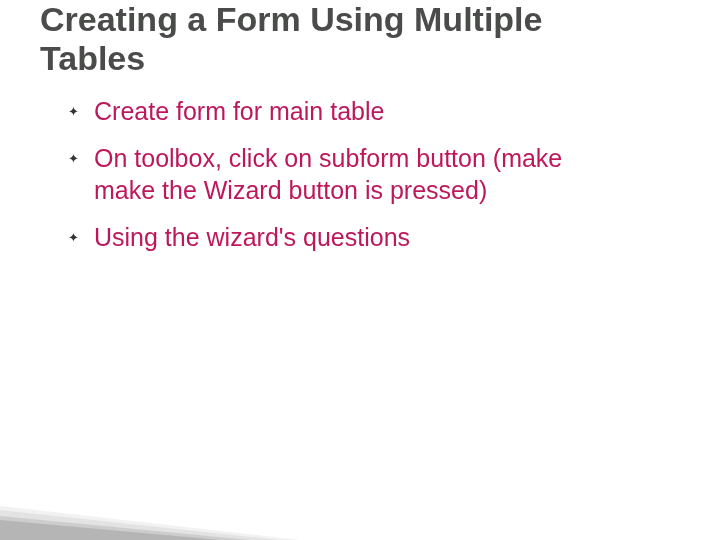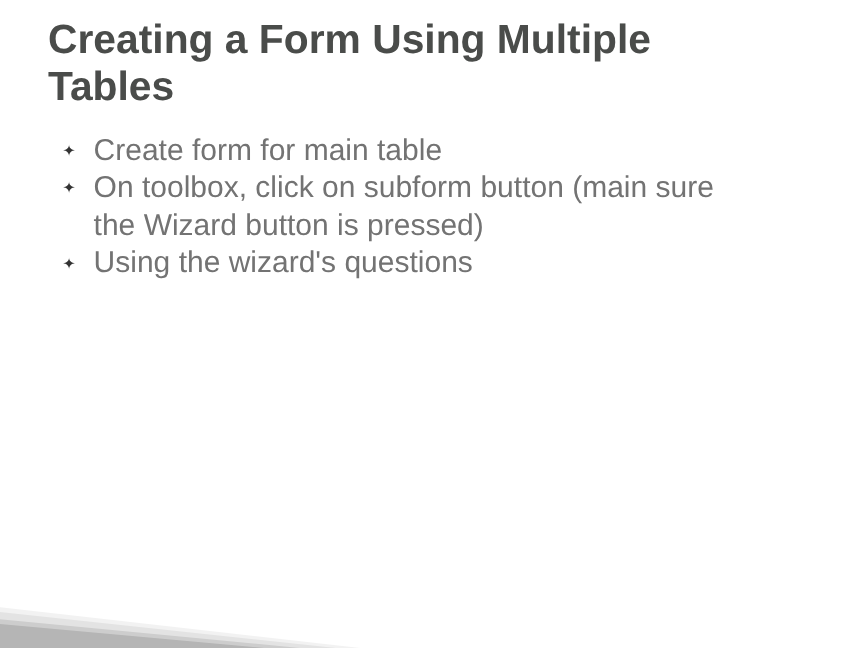--- a/index.html
+++ b/index.html
@@ -11,41 +11,41 @@
     font-family: "Segoe UI", "Trebuchet MS", Arial, sans-serif;
     color: #000;
     overflow: hidden;
     position: relative;
   }
   .slide {
     position: relative;
     width: 642px;
     height: 540px;
     box-sizing: border-box;
-    padding: 14px 40px 0 40px;
+    padding: 0 40px 0 40px;
   }
   .title {
     font-size: 34px;
     font-weight: 700;
     line-height: 1.15;
     color: #4a4c4a;
     margin: 0 0 18px 0;
     letter-spacing: 0px;
   }
   .bullets {
     margin: 0;
     padding: 0 0 0 32px;
     list-style: none;
   }
   .bullets li {
     position: relative;
     font-size: 25px;
     line-height: 1.25;
-    color: #737373;
-    margin: 0;
+    color: #be185d;
+    margin: 16px;
     padding: 0 0 0 6px;
   }
   .bullets li::before {
     content: "";
     position: absolute;
     left: -18px;
     top: 10px;
     width: 10px;
     height: 10px;
     background: #222;
@@ -73,21 +73,21 @@
     pointer-events: none;
   }
 </style>
 </head>
 <body>
 
 <div class="slide">
   <h1 class="title">Creating a Form Using Multiple Tables</h1>
   <ul class="bullets">
     <li>Create form for main table</li>
-    <li>On toolbox, click on subform button (main sure the Wizard button is pressed)</li>
+    <li>On toolbox, click on subform button (make make the Wizard button is pressed)</li>
     <li>Using the wizard's questions</li>
   </ul>
 
   <svg class="decoration" viewBox="0 0 300 80" preserveAspectRatio="none">
     <polygon points="0,80 0,60 220,80" fill="#3a3a3a"></polygon>
     <polygon points="0,80 0,56 250,80" fill="#6e6e6e" opacity="0.55"></polygon>
     <polygon points="0,80 0,50 280,80" fill="#bdbdbd" opacity="0.45"></polygon>
     <polygon points="0,80 0,46 300,80" fill="#e6e6e6" opacity="0.5"></polygon>
   </svg>
 </div>

